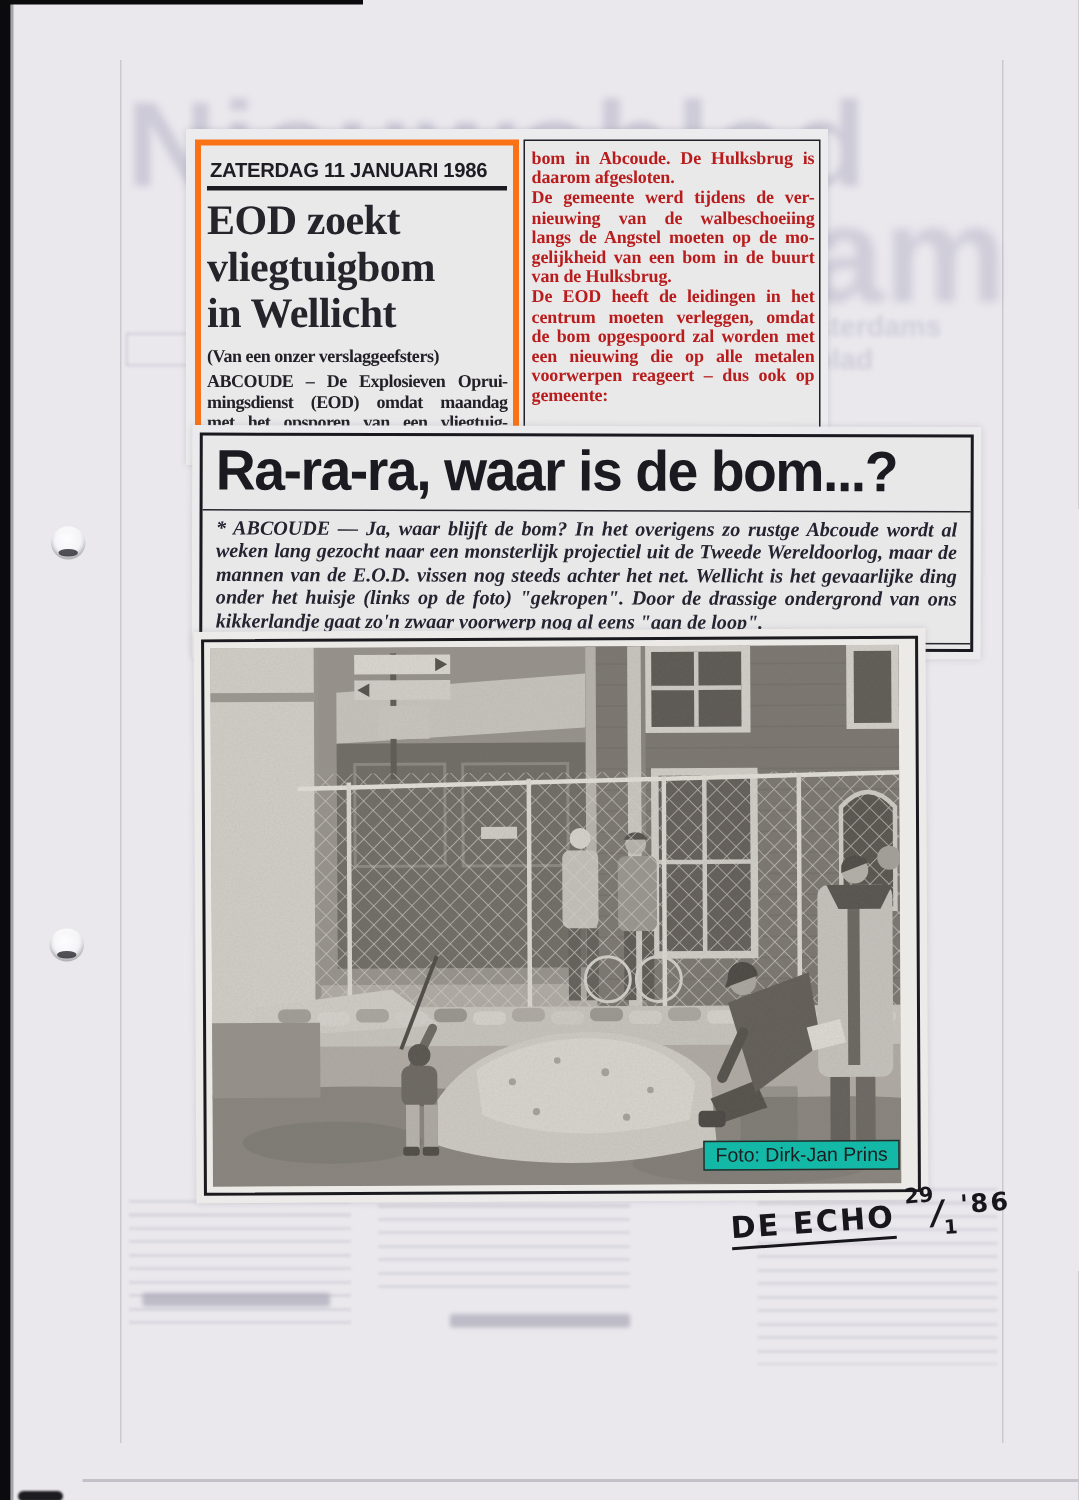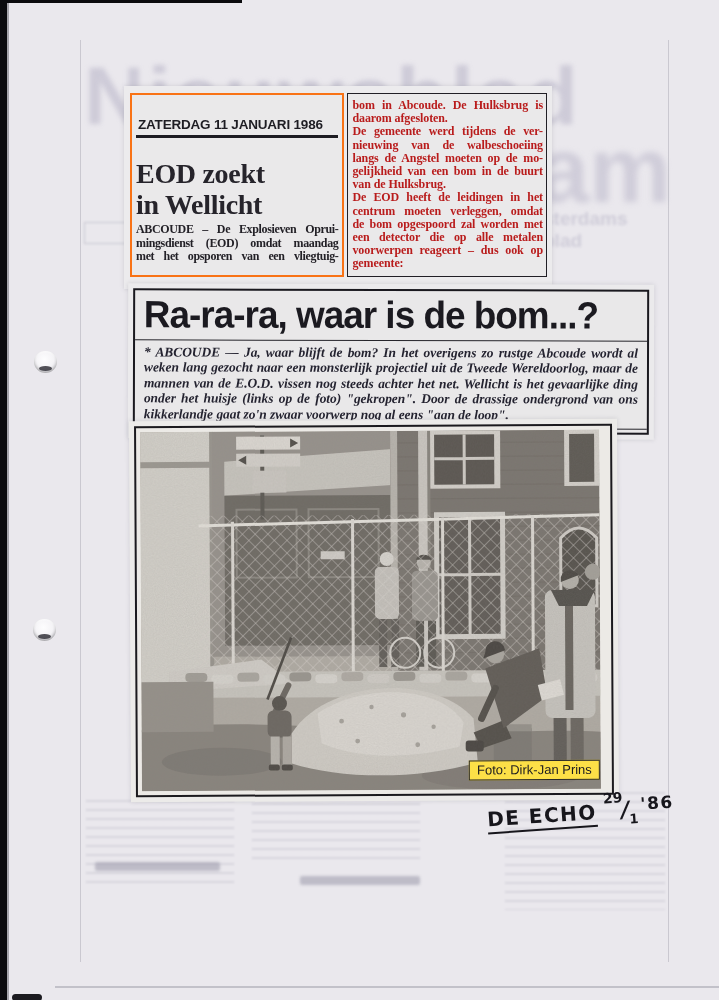--- a/index.html
+++ b/index.html
@@ -31,49 +31,49 @@
   .gs2{left:543px;top:230px;}
   .ghost-box{position:absolute;left:84px;top:222px;width:154px;height:20px;
         border:1px solid rgba(170,168,184,.5);filter:blur(1px);}
   .gcol{position:absolute;background:repeating-linear-gradient(180deg,rgba(146,144,160,.38) 0 2px,transparent 2px 9px);
         filter:blur(1.1px);opacity:.55;}
   .gbar{position:absolute;background:rgba(146,144,162,.5);filter:blur(1.4px);border-radius:2px;}
   
   .clip{position:absolute;box-shadow:0 0 4px rgba(120,118,130,.25);}
   .clip1{left:124px;top:86px;width:417px;background:#ecebed;padding:7px 5px 12px 6px;
          display:flex;gap:3px;}
-  .clip1 .col-l{width:204px;border:2px solid #f97316;padding:20px 4px 5px;background:#eae9ea;}
+  .clip1 .col-l{width:204px;border:4px solid #f97316;padding:7px 4px 5px;background:#eae9ea;}
   .clip1 .col-r{width:192px;border:1.5px solid #211f26;padding:5px 3px 5px 4px;background:#eae9ea;}
   .date-bar{font-family:"Liberation Sans",sans-serif;font-weight:700;font-size:13.5px;
          letter-spacing:-.2px;color:#1e1d23;border-bottom:3.5px solid #1d1c22;
          padding:2px 0 3px 2px;white-space:nowrap;}
   .eod-headline div{font-family:"Liberation Serif",serif;font-weight:700;font-size:28px;
          line-height:31px;color:#26242b;letter-spacing:-.3px;}
-  .eod-headline{margin-top:20px;}
+  .eod-headline{margin-top:5px;}
   .byline{font-weight:700;font-size:12px;letter-spacing:-.3px;color:#232127;margin-top:5px;}
   .body-l div{font-weight:700;font-size:12px;line-height:13.5px;letter-spacing:-.35px;
          color:#232127;text-align:justify;text-align-last:justify;}
   .body-l{margin-top:3px;}
   .body-r div{font-weight:600;font-size:12px;line-height:13.2px;letter-spacing:-.1px;
          color:#b91c1c;text-align:justify;text-align-last:justify;}
   .body-r div:nth-child(2),.body-r div:nth-child(7),.body-r div:nth-child(13){text-align-last:left;}
   
   .clip2{left:128px;top:284px;width:516px;background:#ebeaec;padding:5px;transform:rotate(.15deg);}
   .clip2-inner{border:2.5px solid #1a191f;background:#e9e8e9;padding:2px 0 3px;}
   .clip2-head{font-family:"Liberation Sans",sans-serif;font-weight:700;font-size:38px;
          letter-spacing:-1px;color:#1b1a20;padding:1px 9px 3px;transform:scaleX(.97);
          transform-origin:left center;white-space:nowrap;}
   .clip2-body{border-top:1.6px solid #26252b;border-bottom:1.3px solid #26252b;
          margin:0;padding:4px 9px 6px;font-weight:700;font-style:italic;font-size:13.4px;
          line-height:15.4px;color:#242330;text-align:justify;}
   
   .photo-clip{left:130px;top:420px;width:478px;background:#ecebe9;padding:5px;transform:rotate(-.3deg);}
   .photo-frame{position:relative;border:2.5px solid #1b1a1e;background:#eceae6;padding:4px;}
   .photo-frame svg{display:block;}
-  .photo-credit{position:absolute;right:12px;bottom:13px;background:#fde047;
+  .photo-credit{position:absolute;right:12px;bottom:13px;background:#14b8a6;
          border:1.5px solid #2b2a28;font-family:"Liberation Sans",sans-serif;font-size:13px;
          color:#1d1c20;padding:1px 7px 2px;white-space:nowrap;}
   
   .hw{position:absolute;left:487px;top:799px;transform:rotate(-4deg);color:#17161c;
       font-family:"DejaVu Sans",sans-serif;font-weight:700;font-size:20px;letter-spacing:1.5px;
       white-space:nowrap;}
   .hw .src{border-bottom:2.5px solid #17161c;padding-bottom:1px;margin-right:7px;}
   .hw sup{font-size:14px;position:relative;top:-7px;letter-spacing:0;}
   .hw .slash{font-size:22px;font-style:italic;margin:0 -2px;}
   .hw sub{font-size:13px;position:relative;top:2px;letter-spacing:0;}
@@ -95,41 +95,43 @@
   <div class="gbar" style="left:95px;top:862px;width:125px;height:9px;"></div>
   <div class="gbar" style="left:300px;top:876px;width:120px;height:9px;"></div>
   <div class="underpage-edge" style="left:80px;"></div>
   <div class="underpage-edge" style="left:668px;"></div>
 
   <section class="clip clip1">
     <div class="col-l">
       <div class="date-bar">ZATERDAG 11 JANUARI 1986</div>
       <div class="eod-headline">
           <div>EOD zoekt</div>
+          <div>vliegtuigbom</div>
           <div>in Wellicht</div>
         </div>
+      <div class="byline">(Van een onzer verslaggeefsters)</div>
       <div class="body-l">
           <div>ABCOUDE – De Explosieven Oprui-</div>
           <div>mingsdienst (EOD) omdat maandag</div>
           <div>met het opsporen van een vliegtuig-</div>
         </div>
     </div>
     <div class="col-r">
       <div class="body-r">
           <div>bom in Abcoude. De Hulksbrug is</div>
           <div>daarom afgesloten.</div>
           <div>De gemeente werd tijdens de ver-</div>
           <div>nieuwing van de walbeschoeiing</div>
           <div>langs de Angstel moeten op de mo-</div>
           <div>gelijkheid van een bom in de buurt</div>
           <div>van de Hulksbrug.</div>
           <div>De EOD heeft de leidingen in het</div>
           <div>centrum moeten verleggen, omdat</div>
           <div>de bom opgespoord zal worden met</div>
-          <div>een detector die op alle metalen</div>
+          <div>een nieuwing die op alle metalen</div>
           <div>voorwerpen reageert – dus ook op</div>
           <div>gemeente:</div>
         </div>
     </div>
   </section>
 
   <section class="clip clip2">
     <div class="clip2-inner">
       <div class="clip2-head">Ra-ra-ra, waar is de bom...?</div>
       <div class="clip2-body">* ABCOUDE — Ja, waar blijft de bom? In het overigens zo rustge Abcoude wordt al weken lang gezocht naar een monsterlijk projectiel uit de Tweede Wereldoorlog, maar de mannen van de E.O.D. vissen nog steeds achter het net. Wellicht is het gevaarlijke ding onder het huisje (links op de foto) "gekropen". Door de drassige ondergrond van ons kikkerlandje gaat zo'n zwaar voorwerp nog al eens "aan de loop".</div>

